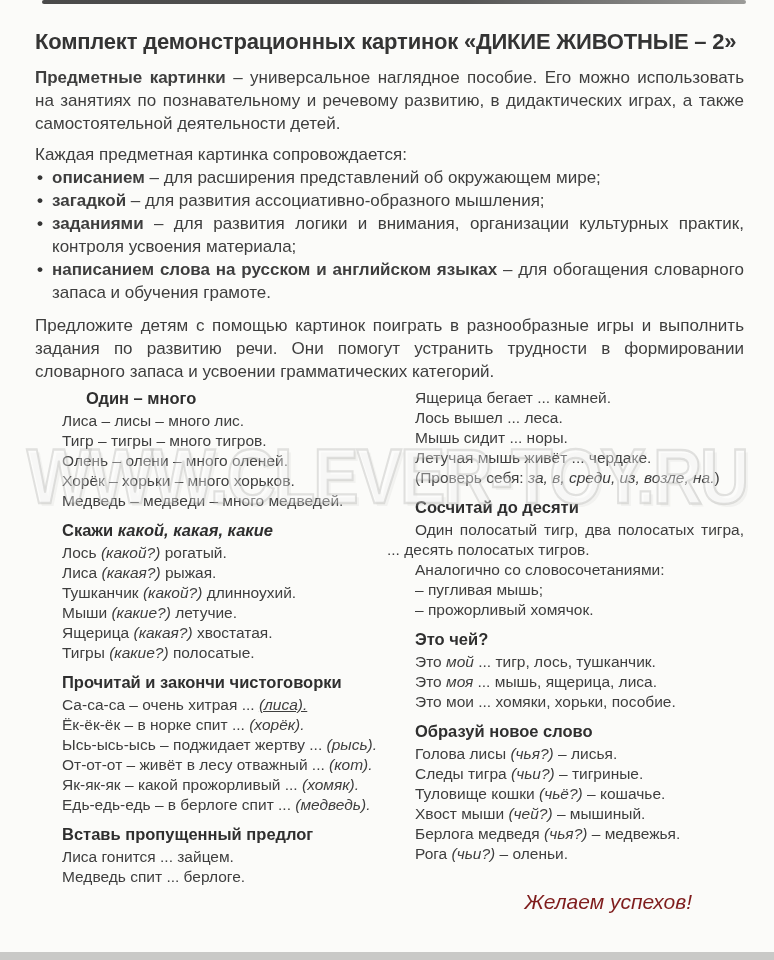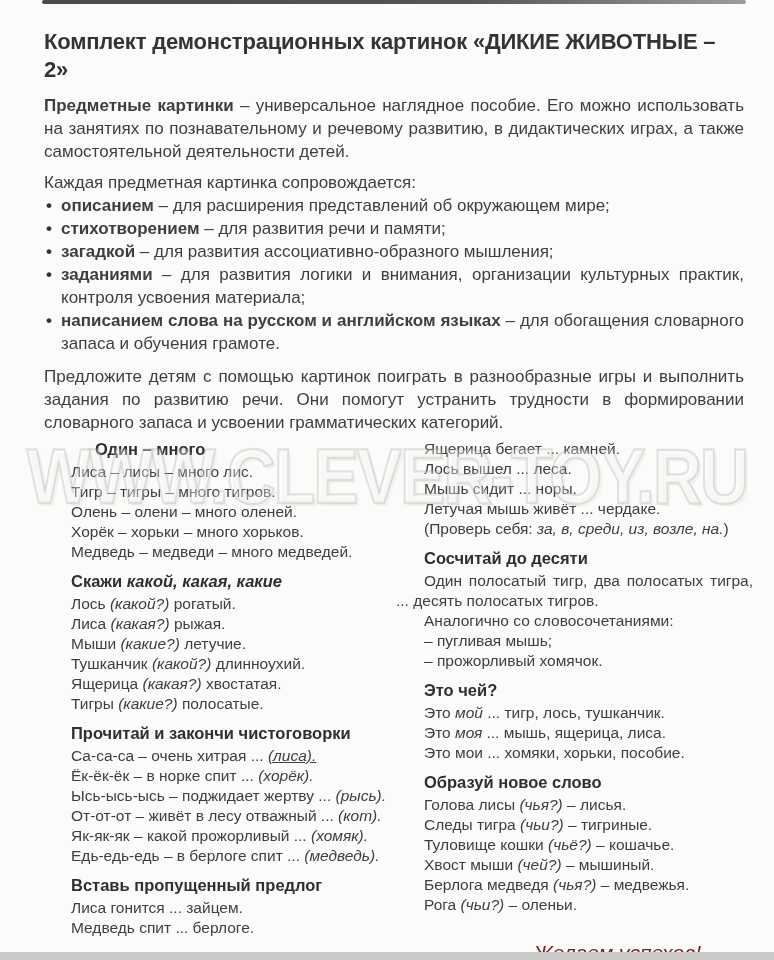--- a/index.html
+++ b/index.html
@@ -4,21 +4,21 @@
 <style>
   html,body{margin:0;padding:0;background:#e9e9e7;}
   .page{
     position:relative;
     width:774px;height:960px;
     box-sizing:border-box;
     background:#fbfbf9;
     font-family:"Liberation Sans","DejaVu Sans",sans-serif;
     color:#3e3e3e;
     overflow:hidden;
-    padding:24px 30px 0 44px;
+    padding:24px 30px 0 35px;
   }
   .scan-top{
     position:absolute;top:0;left:42px;right:28px;height:4px;
     background:linear-gradient(to right,#4a4a4a 0%,#555 60%,#9b9b99 100%);
     border-radius:2px;
   }
   .scan-bottom{
     position:absolute;bottom:0;left:0;right:0;height:8px;
     background:#c9c9c7;
   }
@@ -82,43 +82,42 @@
 <div class="page">
   <div class="scan-top"></div>
 
   <h1 class="title">Комплект демонстрационных картинок «ДИКИЕ ЖИВОТНЫЕ – 2»</h1>
 
   <p class="para"><span style="font-weight: bold;">Предметные картинки</span><span> – универсальное наглядное пособие. Его можно использовать на занятиях по познавательному и речевому развитию, в дидактических играх, а также самостоятельной деятельности детей.</span></p>
 
   <div class="list-block">
     <div class="list-intro">Каждая предметная картинка сопровождается:</div>
     <div class="bullet"><span style="font-weight: bold;">описанием</span><span> – для расширения представлений об окружающем мире;</span></div>
-    <div class="bullet"><span style="font-weight: bold;">стихотворением</span><span> – для развития речи и памяти;</span></div>
     <div class="bullet"><span style="font-weight: bold;">загадкой</span><span> – для развития ассоциативно-образного мышления;</span></div>
     <div class="bullet"><span style="font-weight: bold;">заданиями</span><span> – для развития логики и внимания, организации культурных практик, контроля усвоения материала;</span></div>
     <div class="bullet"><span style="font-weight: bold;">написанием слова на русском и английском языках</span><span> – для обогащения словарного запаса и обучения грамоте.</span></div>
   </div>
 
   <p class="para">Предложите детям с помощью картинок поиграть в разнообразные игры и выполнить задания по развитию речи. Они помогут устранить трудности в формировании словарного запаса и усвоении грамматических категорий.</p>
 
   <div class="columns">
 
     <div class="col-left">
       <div class="sec-heading first"><span style="font-weight: bold;">Один – много</span></div>
       <div class="line"><span>Лиса – лисы – много лис.</span></div>
       <div class="line"><span>Тигр – тигры – много тигров.</span></div>
       <div class="line"><span>Олень – олени – много оленей.</span></div>
       <div class="line"><span>Хорёк – хорьки – много хорьков.</span></div>
       <div class="line"><span>Медведь – медведи – много медведей.</span></div>
 
       <div class="sec-heading"><span style="font-weight: bold;">Скажи </span><span style="font-style: italic; font-weight: bold;">какой, какая, какие</span></div>
       <div class="line"><span>Лось </span><span style="font-style: italic;">(какой?)</span><span> рогатый.</span></div>
       <div class="line"><span>Лиса </span><span style="font-style: italic;">(какая?)</span><span> рыжая.</span></div>
+      <div class="line"><span>Тушканчик </span><span style="font-style: italic;">(какой?)</span><span> длинноухий.</span></div>
       <div class="line"><span>Мыши </span><span style="font-style: italic;">(какие?)</span><span> летучие.</span></div>
-      <div class="line"><span>Тушканчик </span><span style="font-style: italic;">(какой?)</span><span> длинноухий.</span></div>
       <div class="line"><span>Ящерица </span><span style="font-style: italic;">(какая?)</span><span> хвостатая.</span></div>
       <div class="line"><span>Тигры </span><span style="font-style: italic;">(какие?)</span><span> полосатые.</span></div>
 
       <div class="sec-heading"><span style="font-weight: bold;">Прочитай и закончи чистоговорки</span></div>
       <div class="line"><span>Са-са-са – очень хитрая ... </span><span style="font-style: italic; text-decoration: underline;">(лиса).</span></div>
       <div class="line"><span>Ёк-ёк-ёк – в норке спит ... </span><span style="font-style: italic;">(хорёк).</span></div>
       <div class="line"><span>Ысь-ысь-ысь – поджидает жертву ... </span><span style="font-style: italic;">(рысь).</span></div>
       <div class="line"><span>От-от-от – живёт в лесу отважный ... </span><span style="font-style: italic;">(кот).</span></div>
       <div class="line"><span>Як-як-як – какой прожорливый ... </span><span style="font-style: italic;">(хомяк).</span></div>
       <div class="line"><span>Едь-едь-едь – в берлоге спит ... </span><span style="font-style: italic;">(медведь).</span></div>

